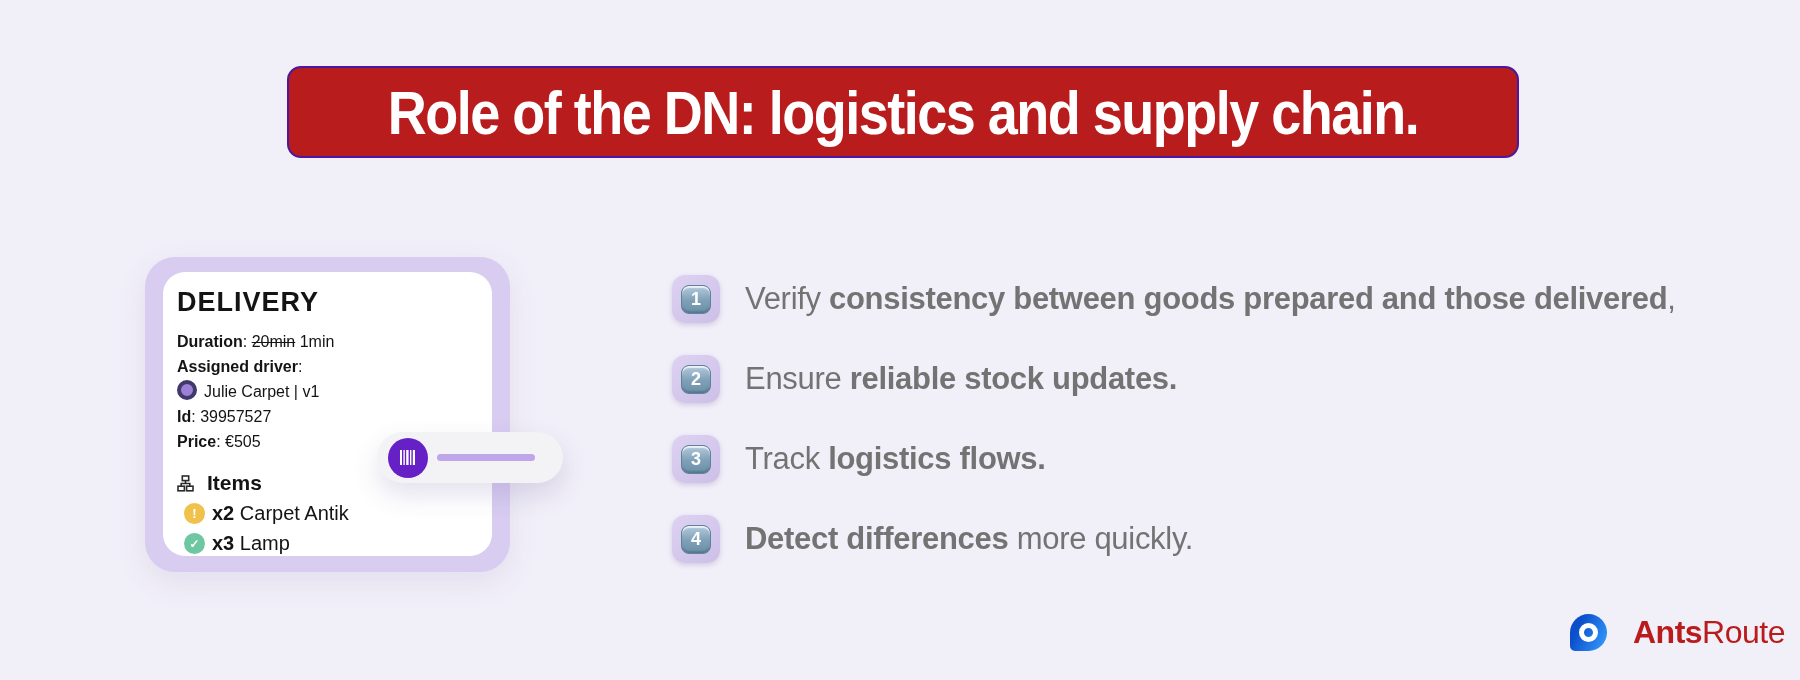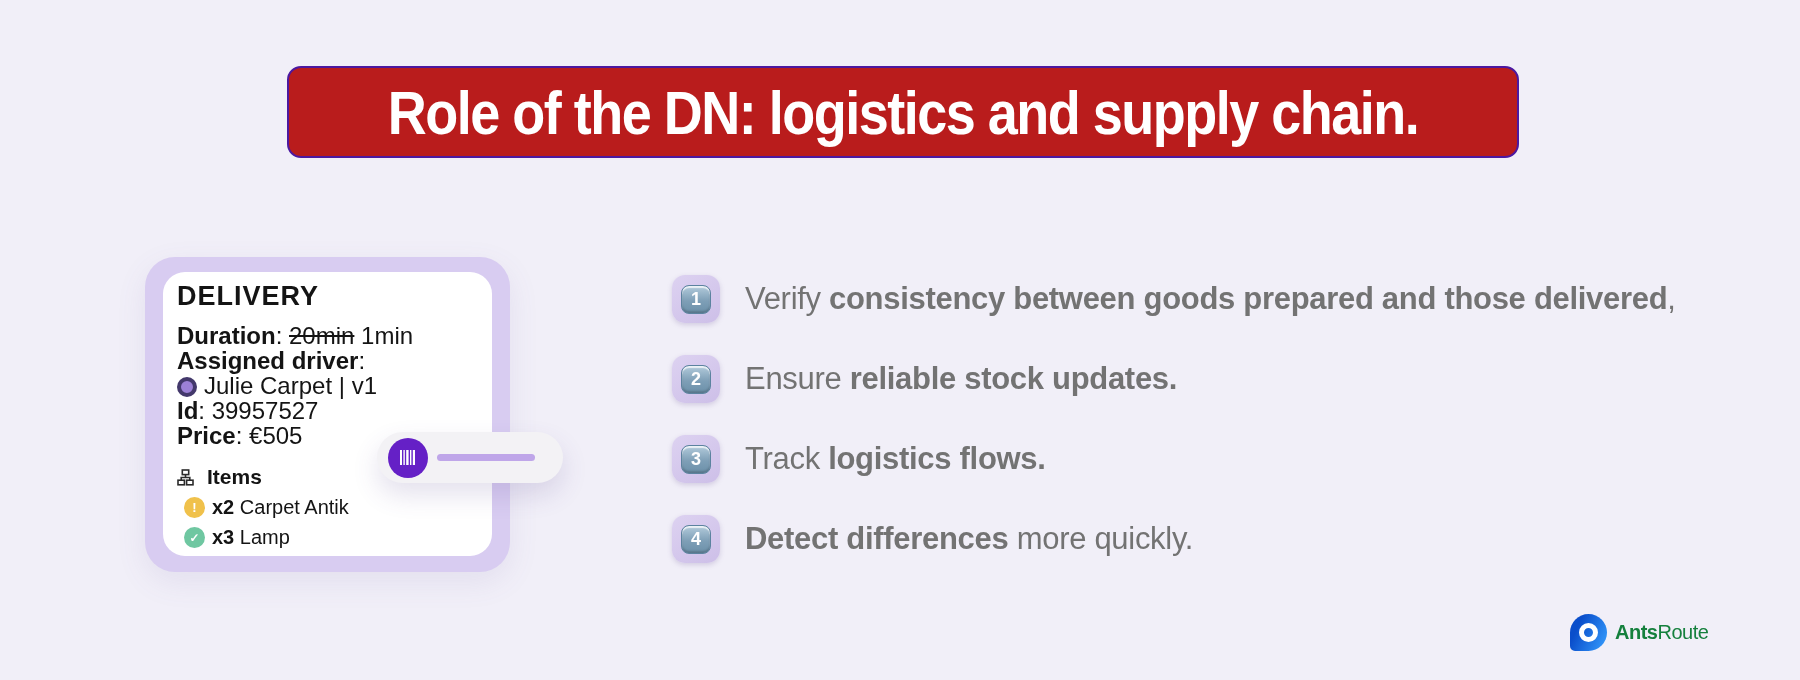--- a/index.html
+++ b/index.html
@@ -25,22 +25,22 @@
   .card-frame{
     position:absolute;left:145px;top:257px;width:365px;height:315px;
     background:#d8ccf1;border-radius:30px;
     box-shadow:0 10px 30px rgba(110,90,160,.10);
   }
   .card{
     position:absolute;left:18px;top:15px;width:329px;height:284px;
     background:#ffffff;border-radius:22px;
     box-sizing:border-box;padding:9px 12px 0 14px;
   }
-  .card-title{font-size:27px;font-weight:bold;letter-spacing:1px;margin:0 0 11px 0;}
-  .line{font-size:24px;line-height:25px;white-space:nowrap;}
+  .card-title{font-size:27px;font-weight:bold;letter-spacing:1px;margin:6px 0 11px 0;}
+  .line{font-size:16px;line-height:25px;white-space:nowrap;}
   .b{font-weight:bold;}
   .strike{text-decoration:line-through;}
   .driver-dot{
     display:inline-block;width:12px;height:12px;border-radius:50%;
     background:#9c80d6;border:4px solid #43386b;vertical-align:-3px;margin-right:7px;
     box-sizing:content-box;
   }
   .items-header{display:flex;align-items:center;gap:13px;margin-top:17px;font-size:21px;font-weight:bold;}
   .item-row{display:flex;align-items:center;gap:7px;margin-top:7px;padding-left:7px;font-size:20px;white-space:nowrap;}
   .status-circle{
@@ -83,21 +83,21 @@
   .logo{position:absolute;left:1570px;top:614px;display:flex;align-items:center;}
   .logo-mark{
     width:37px;height:37px;border-radius:50% 50% 50% 5px;
     background:linear-gradient(115deg,#0a4ecb 25%,#2e8ff5 85%);
     position:relative;flex:0 0 37px;
   }
   .logo-ring{
     position:absolute;left:9px;top:9px;width:19px;height:19px;border-radius:50%;
     border:5px solid #ffffff;box-sizing:border-box;
   }
-  .logo-text{margin-left:8px;font-size:20px;color:#15803d;letter-spacing:-0.5px;white-space:nowrap;}
+  .logo-text{margin-left:26px;font-size:32px;color:#b91c1c;letter-spacing:-0.5px;white-space:nowrap;}
 </style>
 </head>
 <body>
 
 <div>
 
   <div class="banner">
     <span class="banner-title">Role of the DN: logistics and supply chain.</span>
   </div>
 

